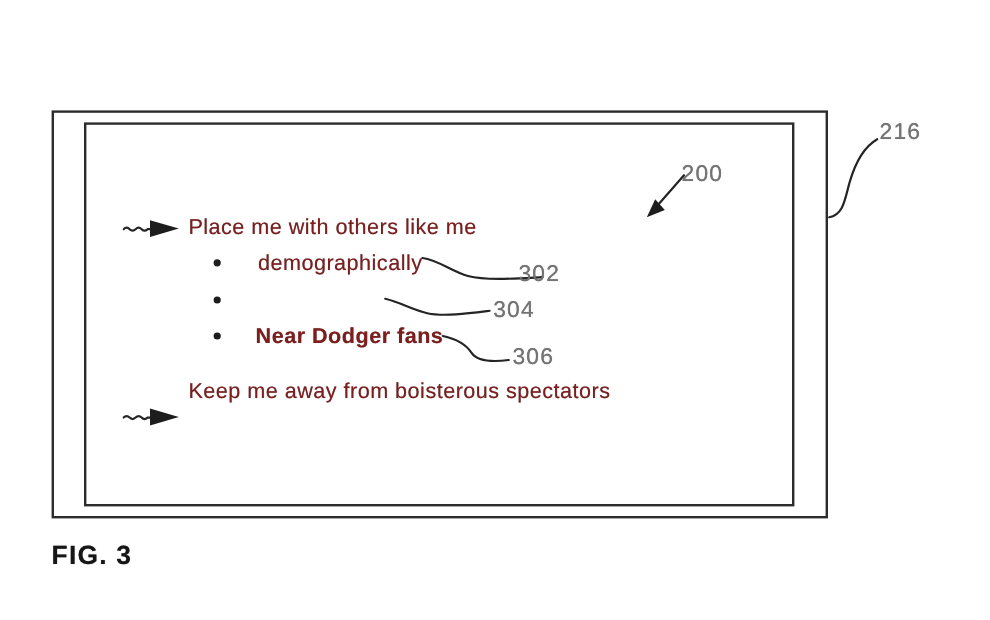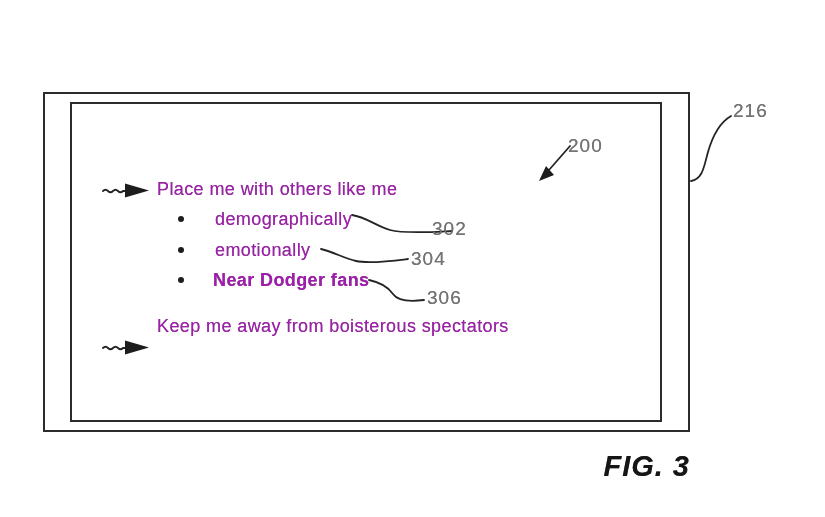--- a/index.html
+++ b/index.html
@@ -18,38 +18,37 @@
     position: absolute; left: 70px; top: 102px; width: 592px; height: 320px;
     border: 2px solid #2c2c2c;
   }
   .overlay {
     position: absolute; left: 0; top: 0; width: 825px; height: 517px;
     pointer-events: none;
   }
   .txt {
     position: absolute; white-space: nowrap;
     font-size: 18px; line-height: 20px; letter-spacing: 0.4px;
-    color: #a21caf; text-shadow: 0 0 0.6px rgba(20,20,20,0.55);
+    color: #7f1d1d; text-shadow: 0 0 0.6px rgba(20,20,20,0.55);
   }
   .ref {
     position: absolute; white-space: nowrap;
     font-size: 19px; line-height: 20px; letter-spacing: 1px;
     color: #737373; text-shadow: 0 0 0.6px rgba(20,20,20,0.55);
   }
   .arrow-bullet { position: absolute; width: 48px; height: 18px; }
   .dot {
     position: absolute; width: 6px; height: 6px; border-radius: 50%;
     background: #1d1d1d;
   }
   .caption {
     position: absolute; left: 43px; top: 450px; width: 647px;
-    text-align: right; font-size: 29px; font-weight: bold;
+    text-align: left; font-size: 22px; font-weight: bold;
     letter-spacing: 1px; color: #161616;
     text-shadow: 0 0 0.6px rgba(20,20,20,0.6);
-    font-style: italic;
   }
   .stroke { stroke: #242424; stroke-width: 1.8; fill: none; stroke-linecap: round; }
   .fillink { fill: #1d1d1d; stroke: none; }
 </style>
 </head>
 <body>
 
 <div class="page">
 
   <div class="outer-box"></div>
@@ -75,21 +74,20 @@
     <path class="stroke" d="M1 10 Q3.5 7.5 6 10 T11 10 T16 10 T21 10 L25 10"></path>
     <polygon class="fillink" points="23,2.5 23,16.5 47,9.5"></polygon>
   </svg>
   <div class="txt" style="left:157px; top:179px;">Place me with others like me</div>
 
   <div class="dot" style="left:178px; top:216px;"></div>
   <div class="txt" style="left:215px; top:209px;">demographically</div>
   <div class="ref" style="left:432px; top:219px;">302</div>
 
   <div class="dot" style="left:178px; top:247px;"></div>
-  <div class="txt" style="left:215px; top:240px;">emotionally</div>
   <div class="ref" style="left:411px; top:249px;">304</div>
 
   <div class="dot" style="left:178px; top:277px;"></div>
   <div class="txt" style="left:213px; top:270px;font-weight:bold;">Near Dodger fans</div>
   <div class="ref" style="left:427px; top:288px;">306</div>
 
   <svg class="arrow-bullet" style="left:102px; top:338px;" viewBox="0 0 48 18" xmlns="http://www.w3.org/2000/svg">
     <path class="stroke" d="M1 10 Q3.5 7.5 6 10 T11 10 T16 10 T21 10 L25 10"></path>
     <polygon class="fillink" points="23,2.5 23,16.5 47,9.5"></polygon>
   </svg>

